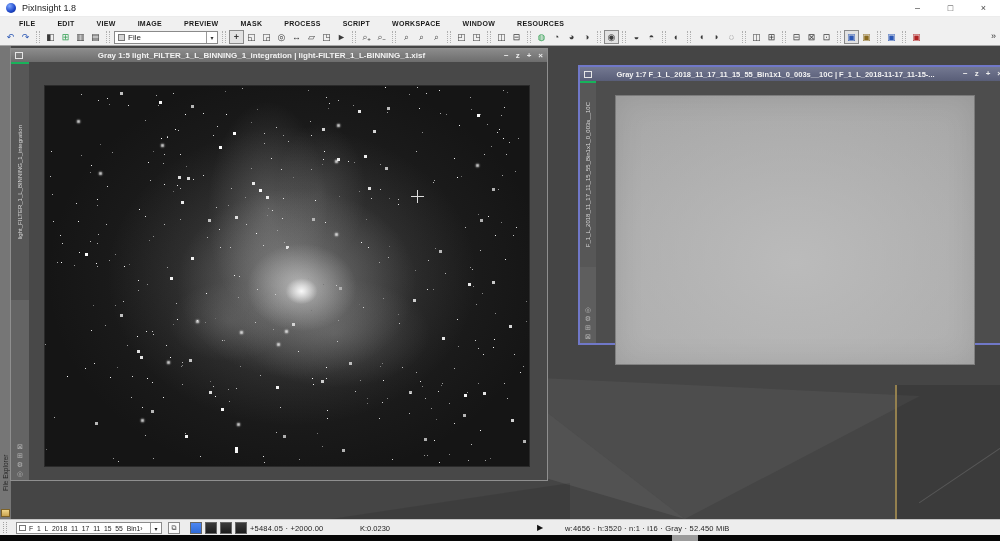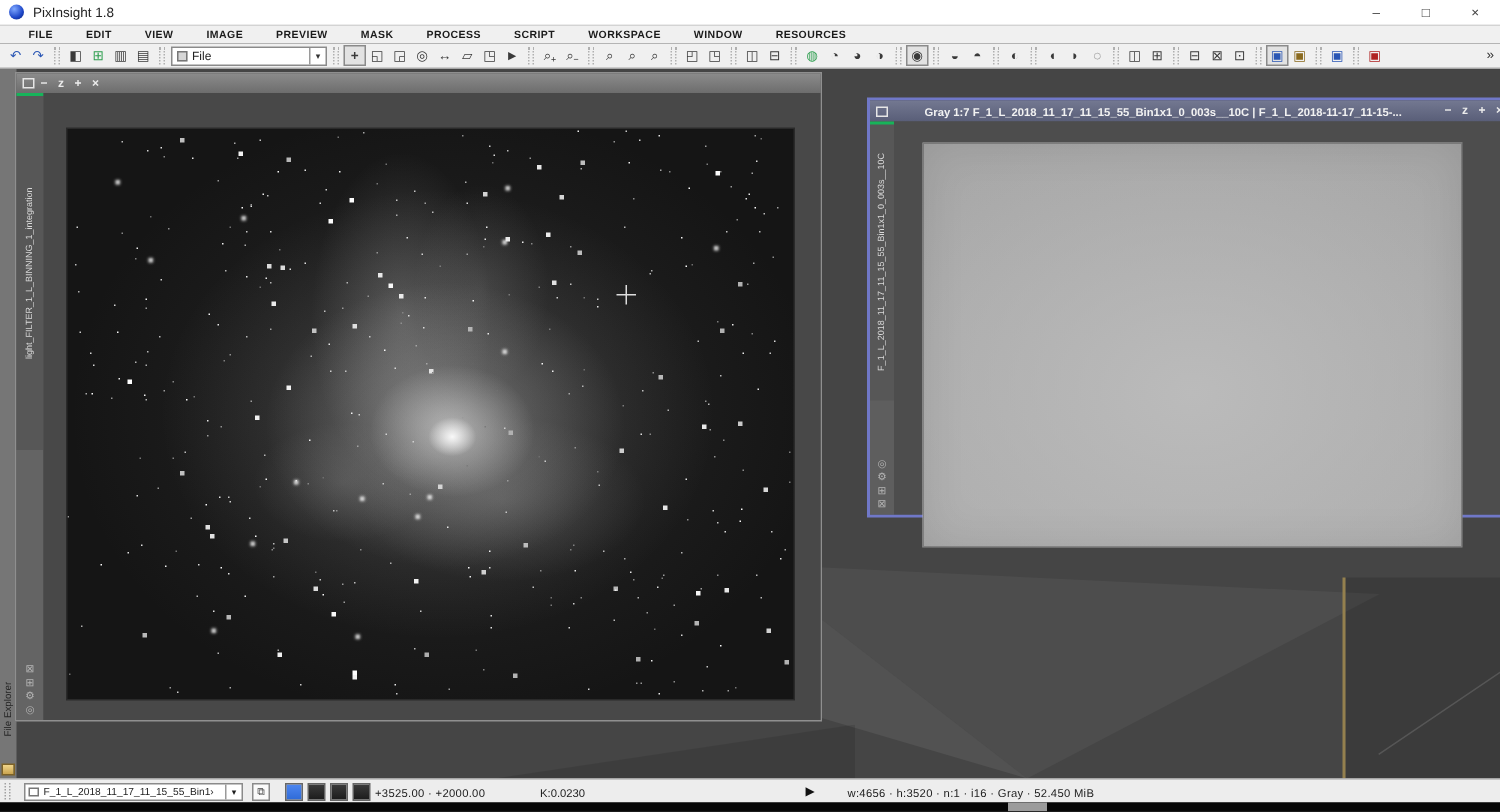--- a/index.html
+++ b/index.html
@@ -220,20 +220,21 @@
     <div class="wp wp6"></div>
 
     <div class="dock">
       <div class="dock-label">File Explorer</div>
       <div class="folder-icon"></div>
     </div>
 
     <div class="img-window left-win">
       <div class="child-titlebar">
         <span class="win-glyph"></span>
+        <span class="child-title">Gray 1:5 light_FILTER_1_L_BINNING_1_integration | light-FILTER_1_L-BINNING_1.xisf</span>
         <span class="child-controls" id="left-controls">
             <span>−</span>
             <span>z</span>
             <span>+</span>
             <span>×</span>
           </span>
       </div>
       <div class="child-body">
         <div class="side-tabbar">
           <div class="side-tab">
@@ -293,21 +294,21 @@
       <span class="arrow">▾</span>
     </div>
     <div class="sb-btn">⧉</div>
     <div class="swatches" id="sb-swatches">
         <div class="sw" style="background: linear-gradient(rgb(77, 134, 240), rgb(47, 107, 216));"></div>
         <div class="sw" style="background: linear-gradient(rgb(59, 59, 59), rgb(28, 28, 28));"></div>
         <div class="sw" style="background: linear-gradient(rgb(59, 59, 59), rgb(28, 28, 28));"></div>
         <div class="sw" style="background: linear-gradient(rgb(59, 59, 59), rgb(28, 28, 28));"></div>
       </div>
     <div class="sb-coords">
-      <span>+3525.00</span>
+      <span>+5484.05</span>
       <span>·</span>
       <span>+2000.00</span>
     </div>
     <div class="sb-k">K:0.0230</div>
     <div class="sb-play">▶</div>
     <div class="sb-info">w:4656 · h:3520 · n:1 · i16 · Gray · 52.450 MiB</div>
   </div>
 
   <div class="taskbar">
     <div class="taskbar-notch"></div>

